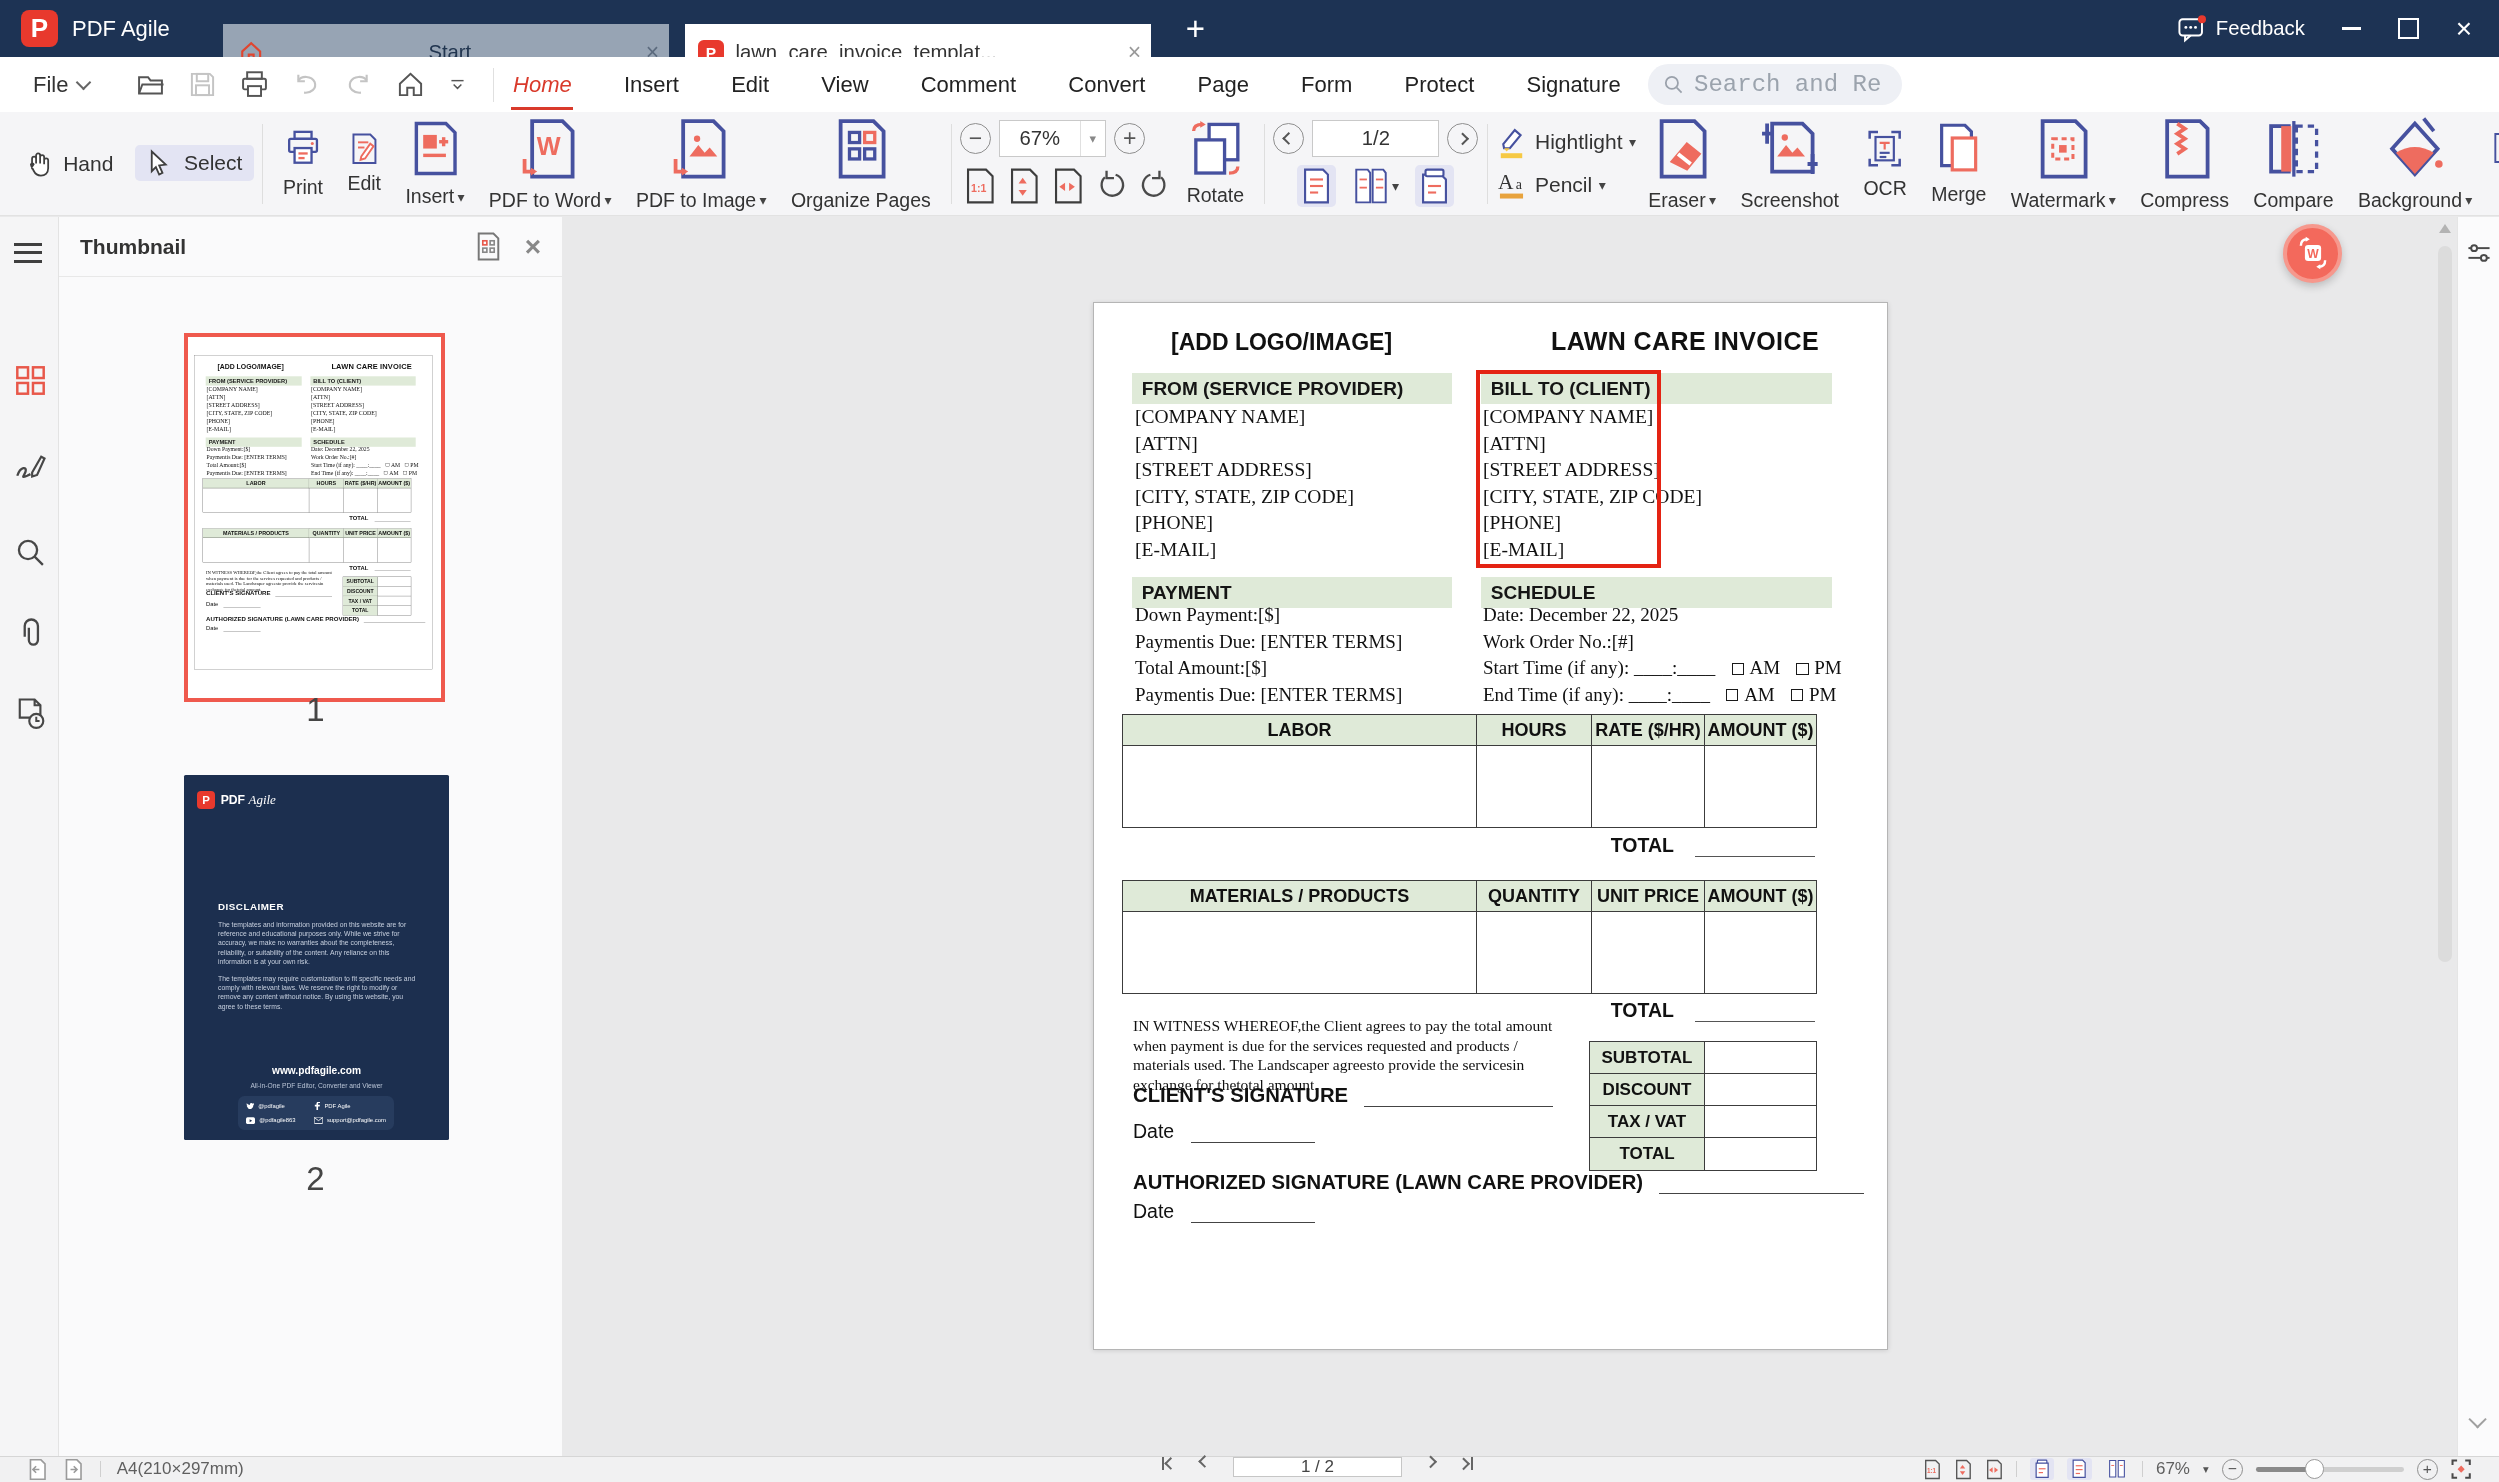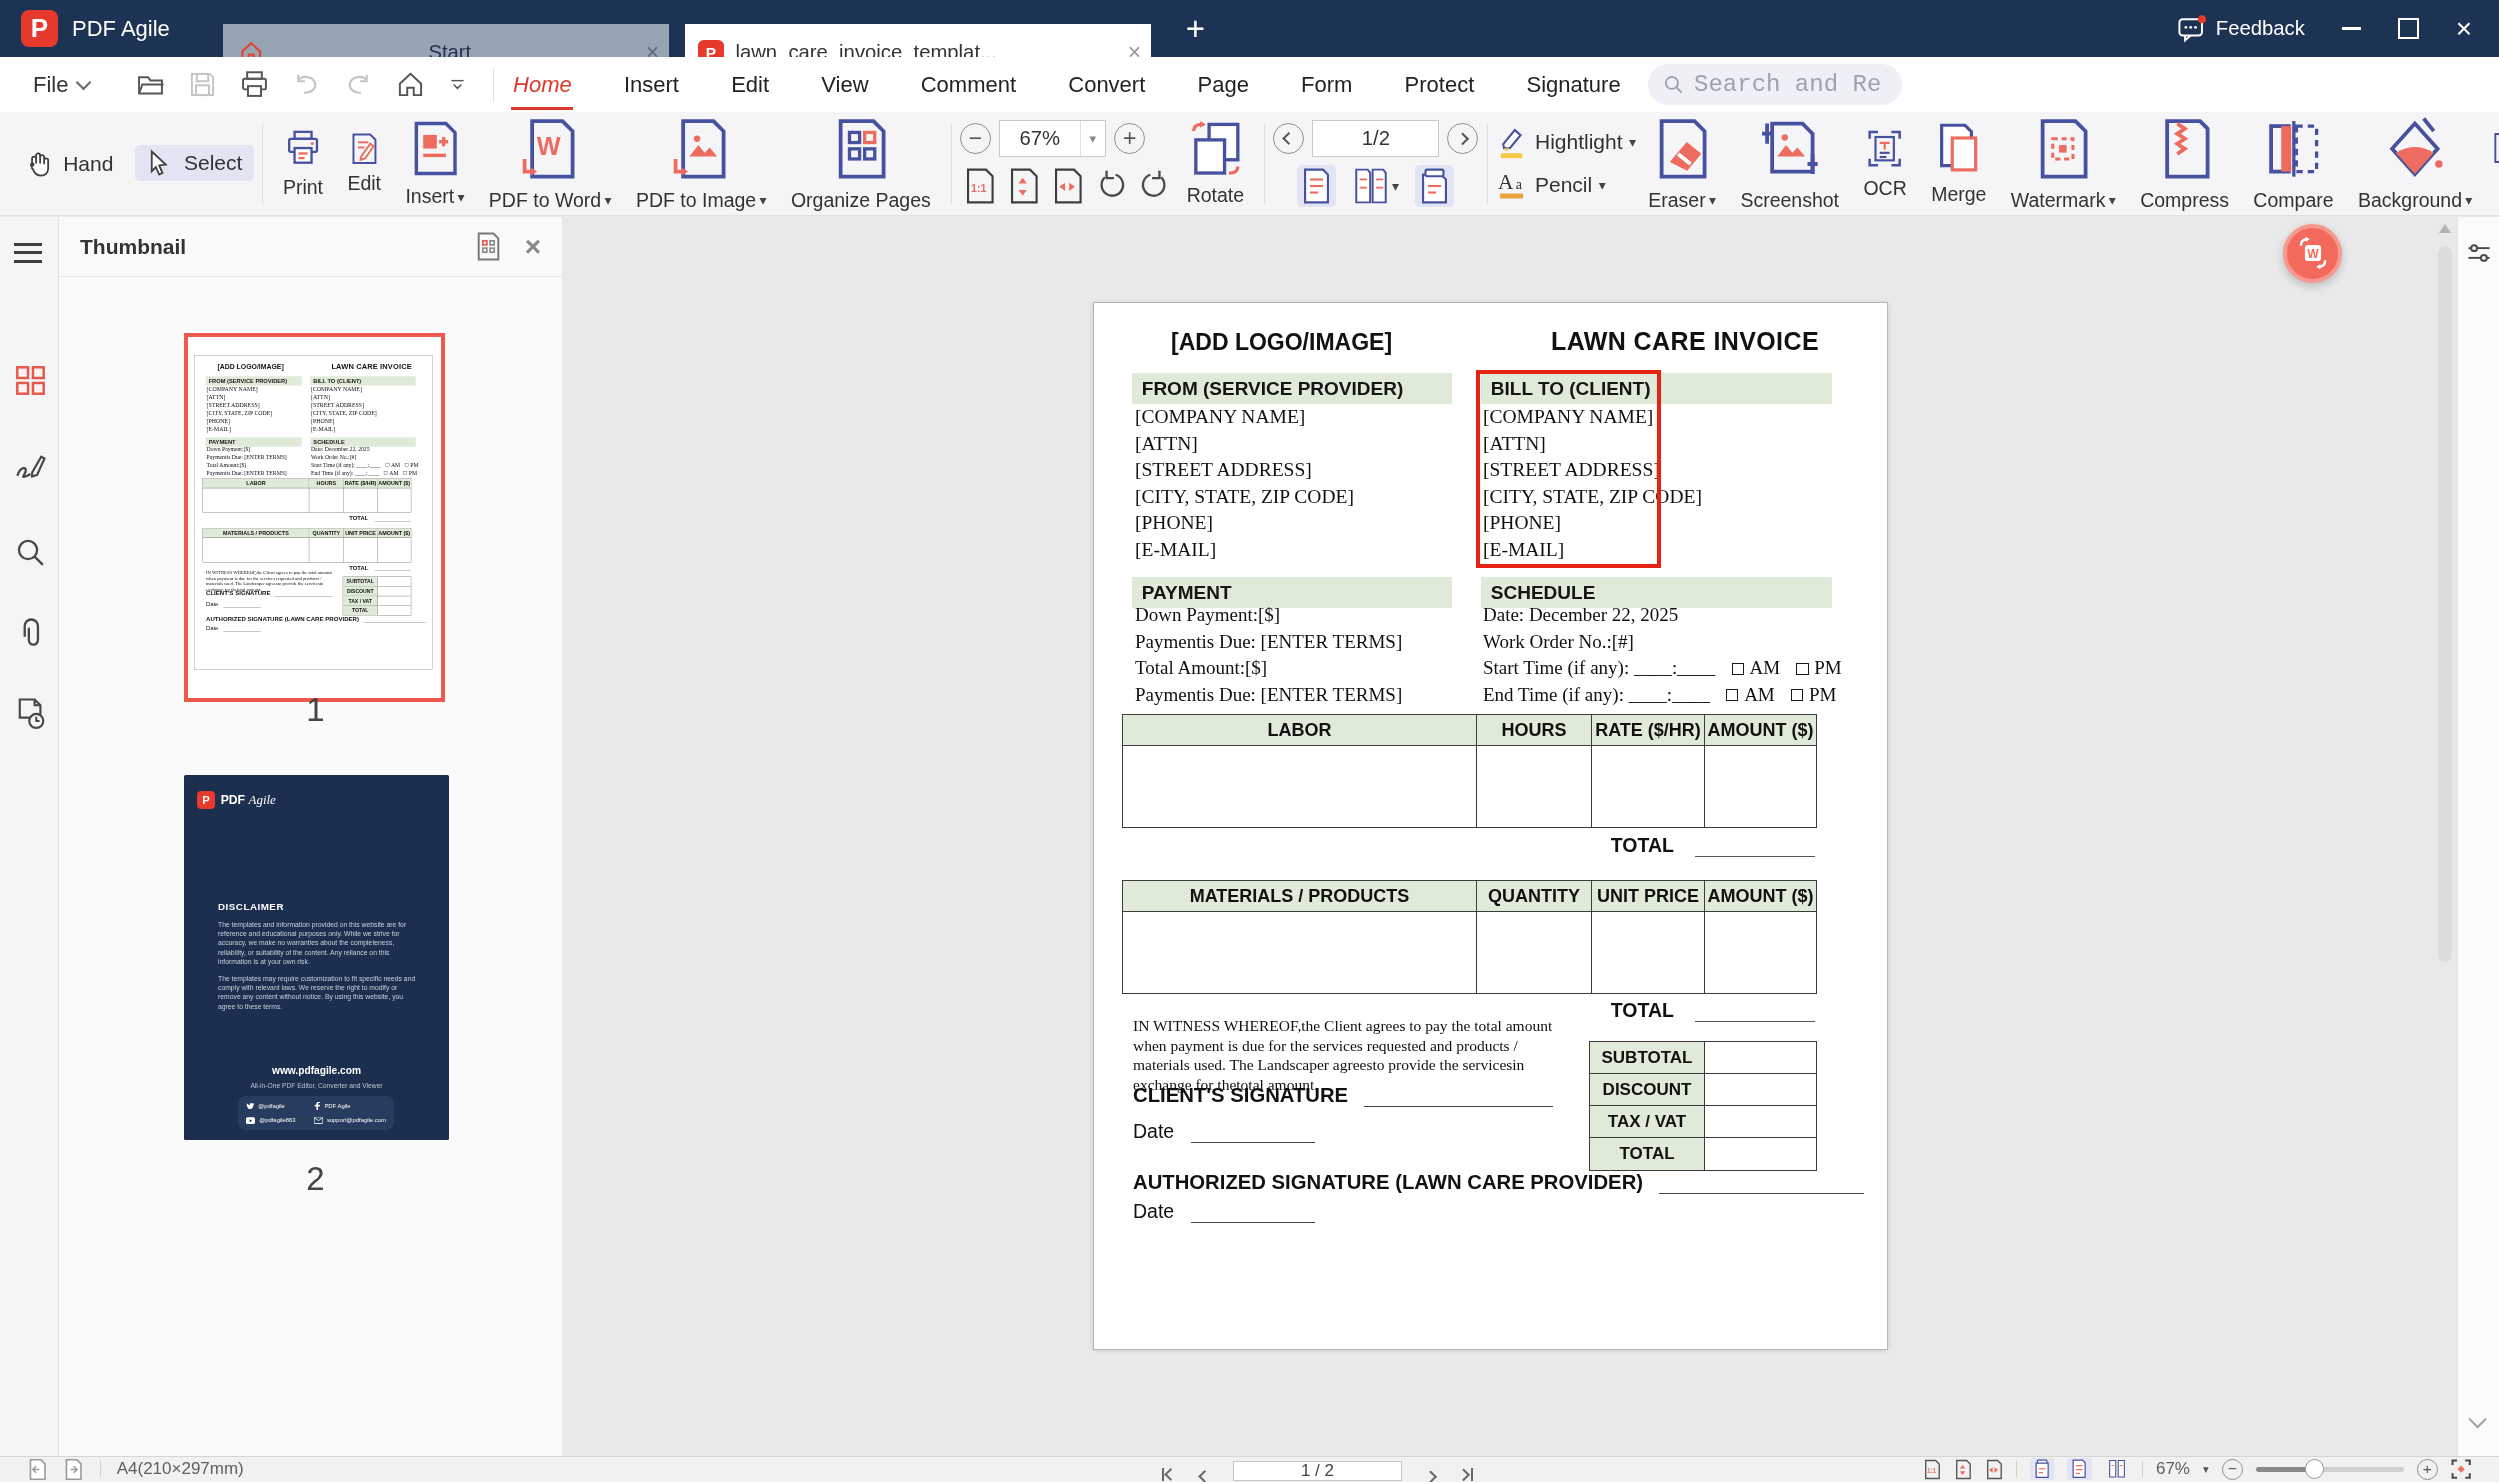--- a/index.html
+++ b/index.html
@@ -159,21 +159,21 @@
   .sb-up{position:absolute;left:7.3px;top:6.5px;width:0;height:0;border-left:6.5px solid transparent;border-right:6.5px solid transparent;
          border-bottom:9px solid #b3b3b3;}
   .sb-thumb{position:absolute;left:5.7px;top:29px;width:14.7px;height:716px;border-radius:8.1px;background:#dcdcdc;}
   .right-strip{position:absolute;right:0;top:0;bottom:0;width:42px;background:#fbfbfc;border-left:0.8px solid #e5e5e5;}
   .chev-dn-br{position:absolute;left:13px;bottom:31px;width:10.6px;height:10.6px;border-left:2.4px solid #a0a0a0;
               border-bottom:2.4px solid #a0a0a0;transform:rotate(-45deg);}
 
   
   .statusbar{position:absolute;left:0;right:0;bottom:0;height:25px;background:#f1f1f2;border-top:0.8px solid #d6d6d6;font-size:17px;color:#5f5f5f;}
   .sb-left{position:absolute;left:28px;top:0;height:24.4px;display:flex;align-items:center;gap:16.3px;}
-  .sb-center{position:absolute;left:1162px;top:0;height:24.4px;display:flex;align-items:flex-end;gap:24px;}
+  .sb-center{position:absolute;left:1162px;top:0;height:24.4px;display:flex;align-items:flex-start;gap:24px;}
   .sb-right{position:absolute;right:29px;top:0;height:24.4px;display:flex;align-items:center;gap:13px;}
   .sb-div{width:0.8px;height:16.3px;background:#cfcfcf;}
   .sb-chev{display:inline-block;width:7.3px;height:7.3px;border-left:2px solid #666;border-bottom:2px solid #666;}
   .sb-chev.l{transform:rotate(45deg);}
   .sb-chev.r{transform:rotate(-135deg);}
   .sb-bar{width:2px;height:13px;background:#666;}
   .sb-pagebox{width:169px;height:20.3px;background:#fff;border:0.8px solid #c6c6c6;display:flex;align-items:center;
               justify-content:center;font-size:17px;color:#444;box-sizing:border-box;}
   .sb-mini{width:24.4px;height:22px;display:flex;align-items:center;justify-content:center;border-radius:3.3px;}
   .sb-mini.selected{background:#e3e4f3;}

